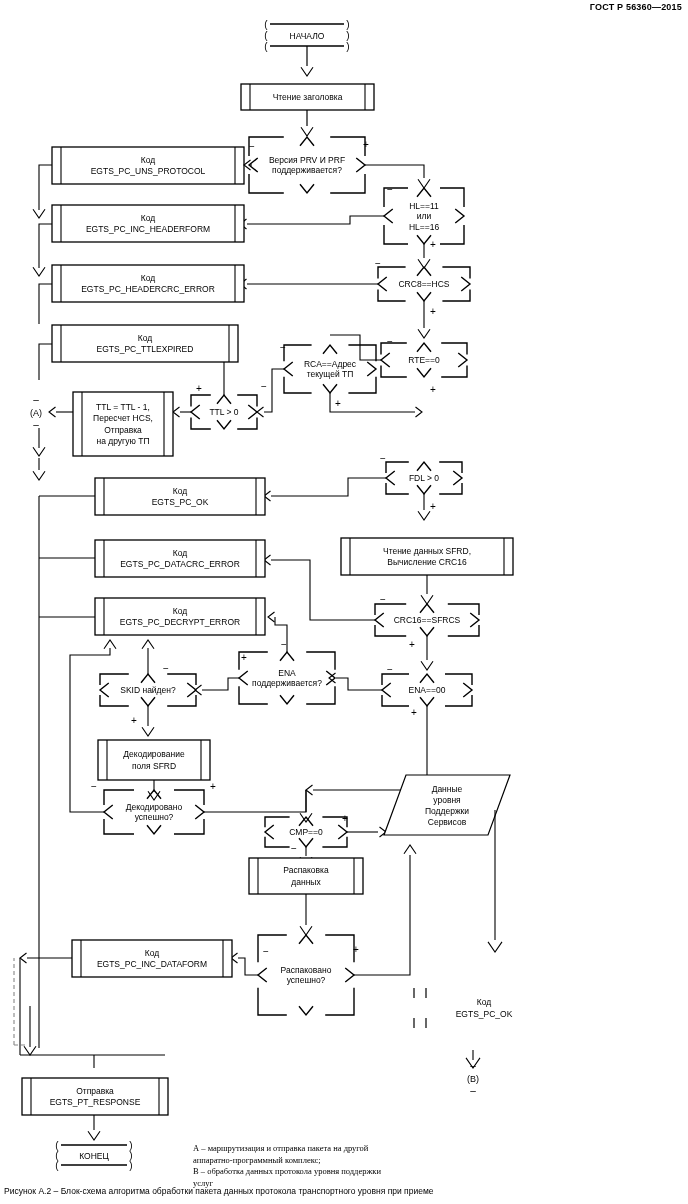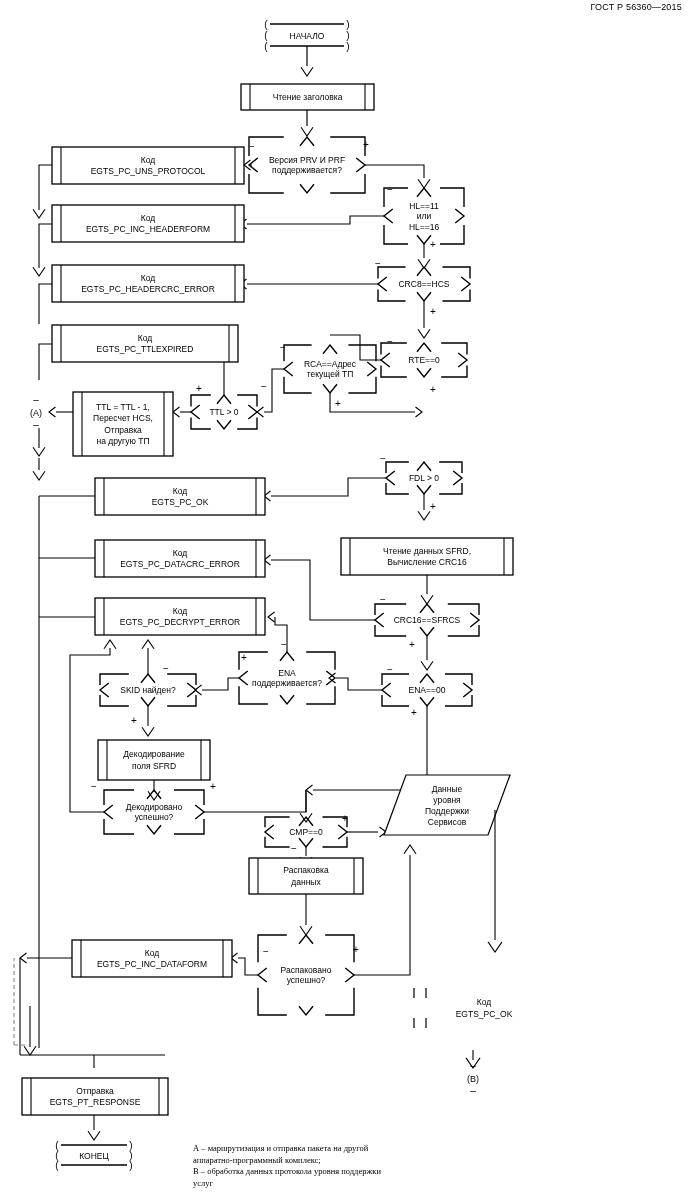--- a/index.html
+++ b/index.html
@@ -1,19 +1,19 @@
 <!DOCTYPE html>
 <html><head>
 <meta charset="utf-8">
 <style>
   html,body{margin:0;padding:0;background:#fff;}
   body{width:688px;height:1204px;position:relative;
        font-family:"Liberation Sans","DejaVu Sans",sans-serif;color:#000;}
   #sheet{position:absolute;left:0;top:0;width:688px;height:1204px;}
-  .hdr{position:absolute;right:6px;top:2px;font-size:9px;font-weight:normal;letter-spacing:.2px;}
+  .hdr{position:absolute;right:6px;top:2px;font-size:9px;font-weight:bold;letter-spacing:.2px;}
   .cap{position:absolute;left:4px;top:1186px;font-size:8.5px;}
   .note{position:absolute;left:193px;top:1143px;font-size:8.5px;line-height:11.5px;white-space:pre-line;font-family:Liberation Serif, serif;}
   svg{position:absolute;left:0;top:0;}
   svg text{font-family:"Liberation Sans","DejaVu Sans",sans-serif;fill:#000;}
 </style>
 </head>
 <body>
 
 <div id="sheet">
 
@@ -451,13 +451,14 @@
       </g>
       <line x1="39" y1="496" x2="39" y2="560" stroke="#000" stroke-width="1.1"></line>
       <line x1="39" y1="560" x2="39" y2="620" stroke="#000" stroke-width="1.1"></line>
       <line x1="39" y1="620" x2="39" y2="1048" stroke="#000" stroke-width="1.1"></line>
     </svg>
 
   <div class="note">А – маршрутизация и отправка пакета на другой
 аппаратно-программный комплекс;
 В – обработка данных протокола уровня поддержки
 услуг</div>
+  <div class="cap">Рисунок А.2 – Блок-схема алгоритма обработки пакета данных протокола транспортного уровня при приеме</div>
 </div>
 
 </body></html>

